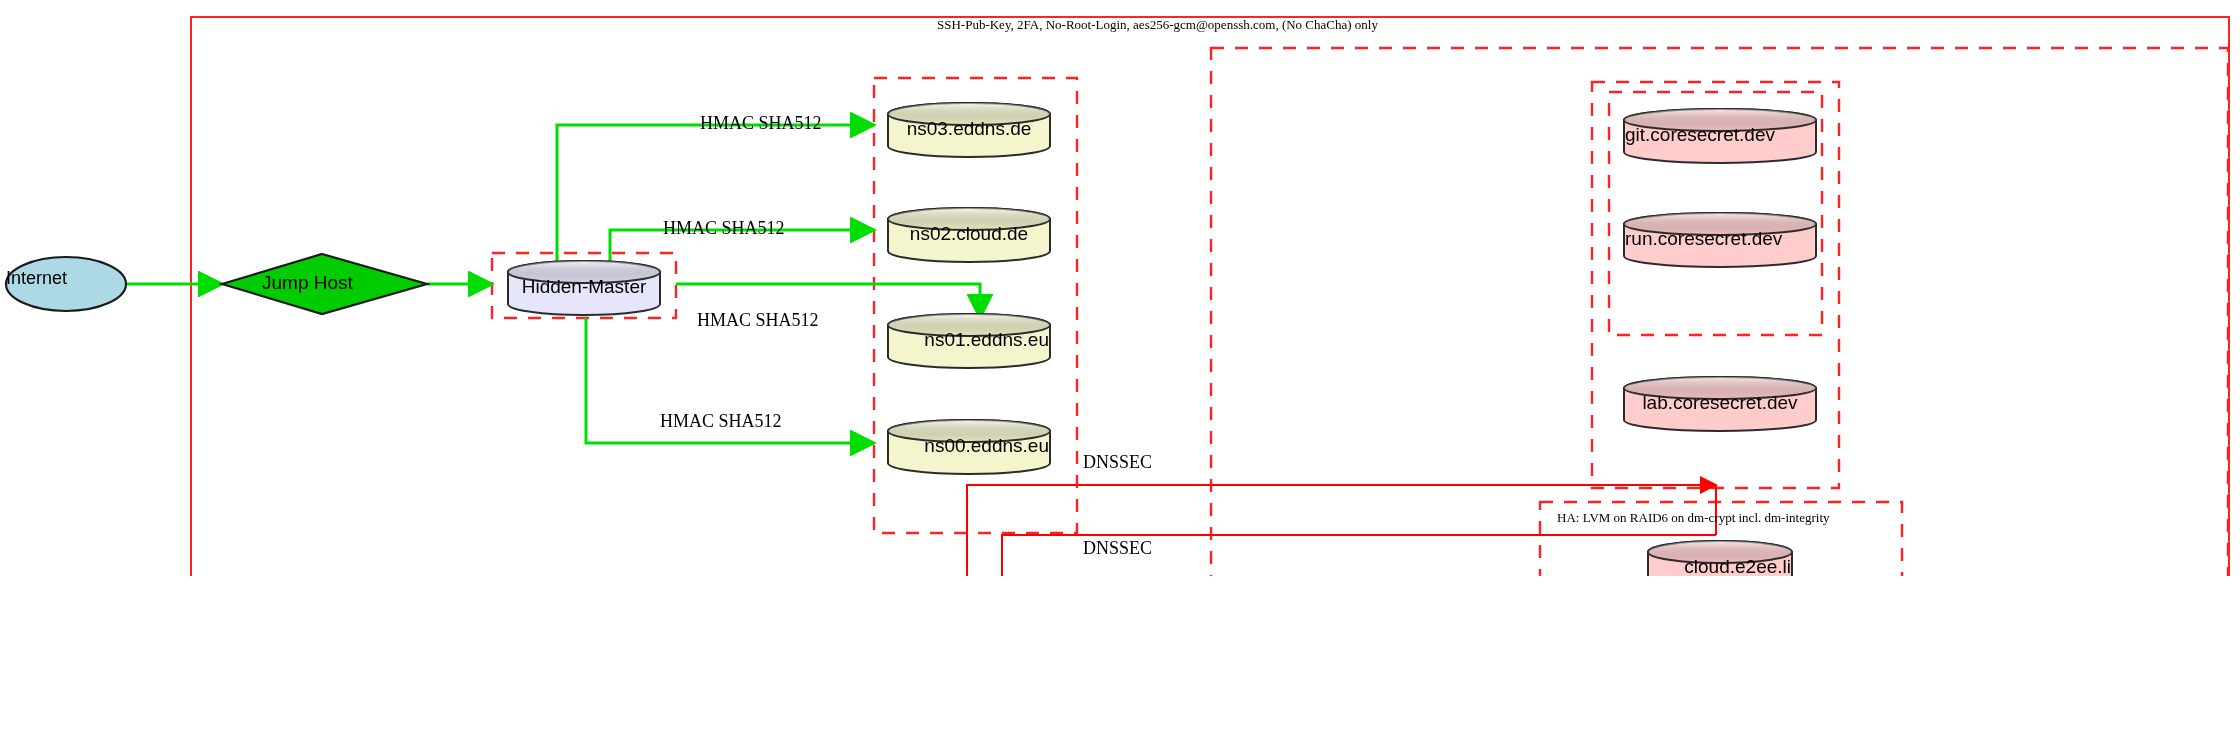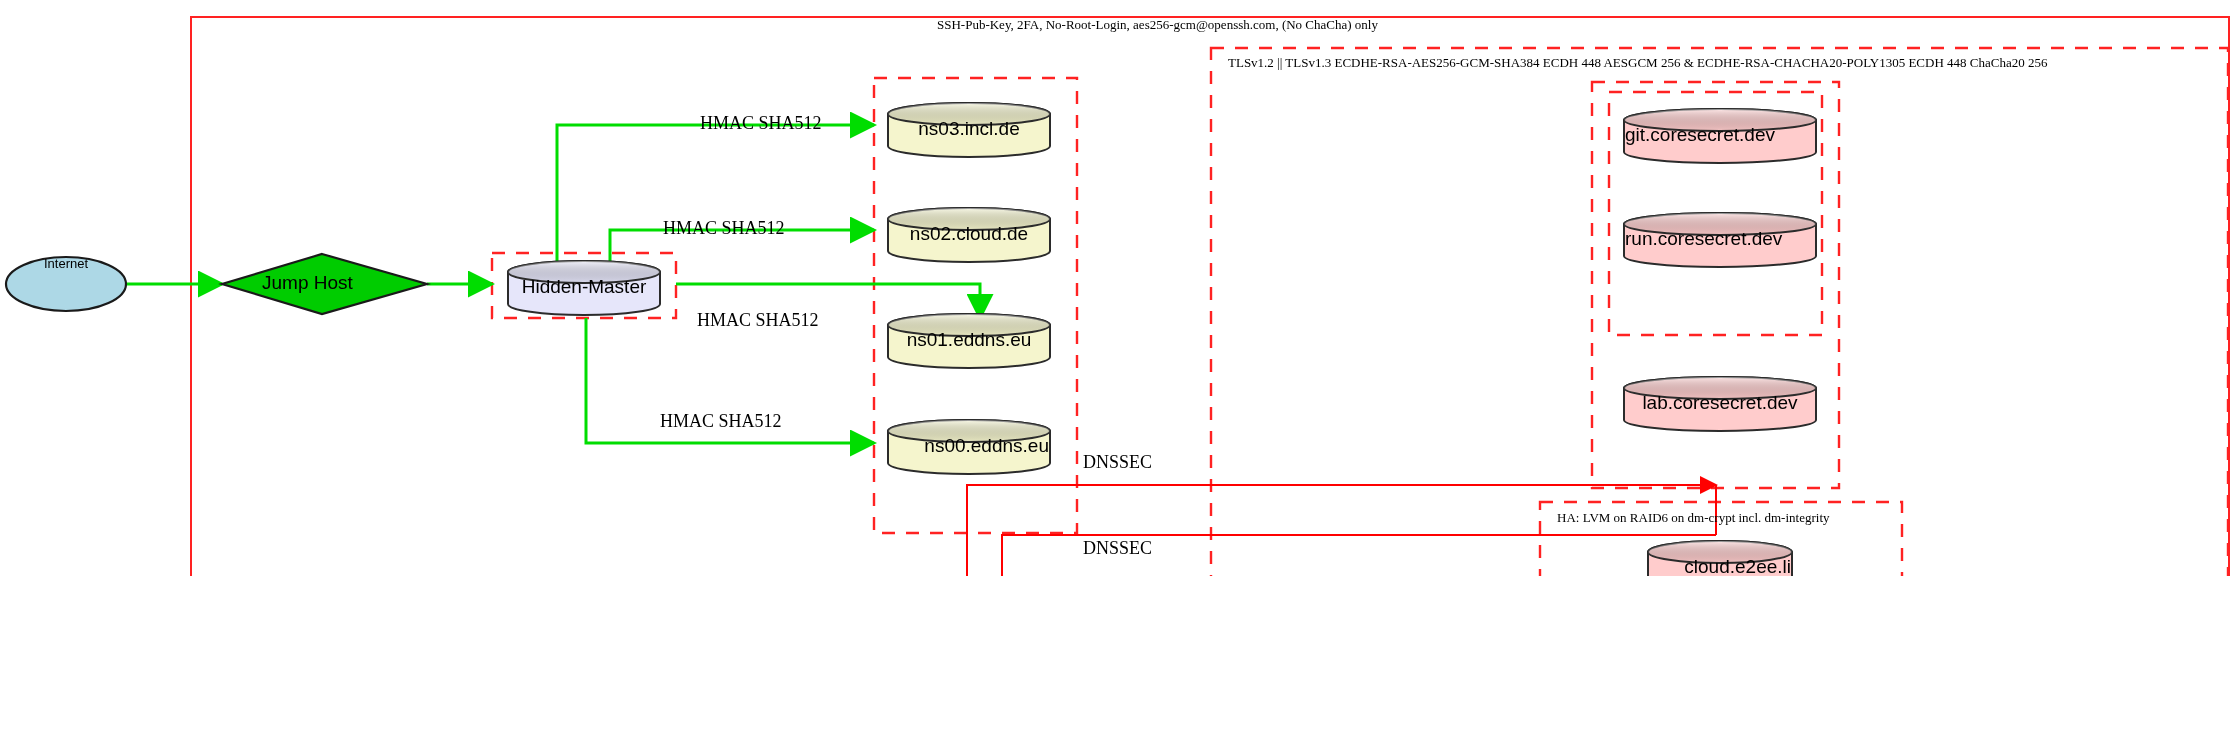--- a/index.html
+++ b/index.html
@@ -127,35 +127,34 @@
 
     <g>
       <path d="M1648,552 a72,11 0 0 1 144,0 l0,32 a72,11 0 0 1 -144,0 z" fill="#ffcccc" stroke="#2b2b2b" stroke-width="2"></path>
       <ellipse cx="1720" cy="552" rx="72" ry="11" fill="#ffcccc" stroke="#2b2b2b" stroke-width="2"></ellipse>
       <ellipse cx="1720" cy="552" rx="72" ry="11" fill="url(#cylTopG)" stroke="none"></ellipse>
     </g>
   </svg>
 
   <div class="lbl lbl-serif boundary-label" style="left:937px;top:17px;">SSH-Pub-Key, 2FA, No-Root-Login, aes256-gcm@openssh.com, (No ChaCha) only</div>
 
-  <div class="lbl lbl-serif boundary-label" style="left:1228px;top:55px;">TLSv1.2 || TLSv1.3 ECDHE-RSA-AES256-GCM-SHA384 ECDH 448 AESGCM 256 &amp; ECDHE-RSA-CHACHA20-POLY1305 ECDH 448 ChaCha20 256</div>
 
   <div class="lbl lbl-serif group-label" style="left:1557px;top:510px;">HA: LVM on RAID6 on dm-crypt incl. dm-integrity</div>
 
-  <div class="lbl lbl-sans node-label" style="left:6px;top:256px;width:120px;text-align:center;font-size:13px;">Internet</div>
+  <div class="lbl lbl-sans node-label" style="left:6px;top:268px;width:120px;font-size:18px;">Internet</div>
 
   <div class="lbl lbl-sans node-label" style="left:262px;top:272px;width:120px;font-size:19px;">Jump Host</div>
 
   <div class="lbl lbl-sans node-label" style="left:504px;top:276px;width:160px;text-align:center;font-size:19px;">Hidden-Master</div>
 
   <div class="lbl lbl-sans node-label" style="left:907px;top:704px;width:120px;text-align:center;font-size:19px;">TLS/DNSSEC</div>
 
-  <div class="lbl lbl-sans node-label" style="left:889px;top:118px;width:160px;text-align:center;font-size:19px;">ns03.incl.de</div>
+  <div class="lbl lbl-sans node-label" style="left:889px;top:118px;width:160px;text-align:center;font-size:19px;">ns03.eddns.de</div>
   <div class="lbl lbl-sans node-label" style="left:889px;top:223px;width:160px;text-align:center;font-size:19px;">ns02.cloud.de</div>
-  <div class="lbl lbl-sans node-label" style="left:889px;top:329px;width:160px;text-align:center;font-size:19px;">ns01.eddns.eu</div>
+  <div class="lbl lbl-sans node-label" style="left:889px;top:329px;width:160px;text-align:right;font-size:19px;">ns01.eddns.eu</div>
   <div class="lbl lbl-sans node-label" style="left:889px;top:435px;width:160px;text-align:right;font-size:19px;">ns00.eddns.eu</div>
 
   <div class="lbl lbl-sans node-label" style="left:1625px;top:124px;width:190px;text-align:left;font-size:19px;">git.coresecret.dev</div>
   <div class="lbl lbl-sans node-label" style="left:1625px;top:228px;width:190px;text-align:left;font-size:19px;">run.coresecret.dev</div>
   <div class="lbl lbl-sans node-label" style="left:1625px;top:392px;width:190px;text-align:center;font-size:19px;">lab.coresecret.dev</div>
   <div class="lbl lbl-sans node-label" style="left:1649px;top:556px;width:142px;text-align:right;font-size:19px;">cloud.e2ee.li</div>
 
   <div class="lbl edge-label" style="left:700px;top:113px;">HMAC SHA512</div>
   <div class="lbl edge-label" style="left:663px;top:218px;">HMAC SHA512</div>
   <div class="lbl edge-label" style="left:697px;top:310px;">HMAC SHA512</div>

